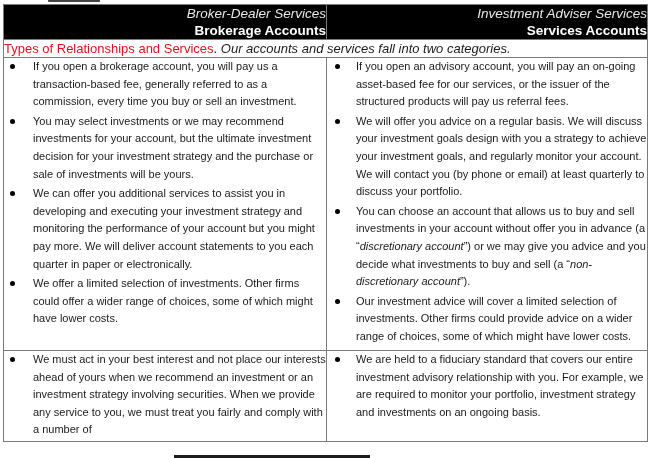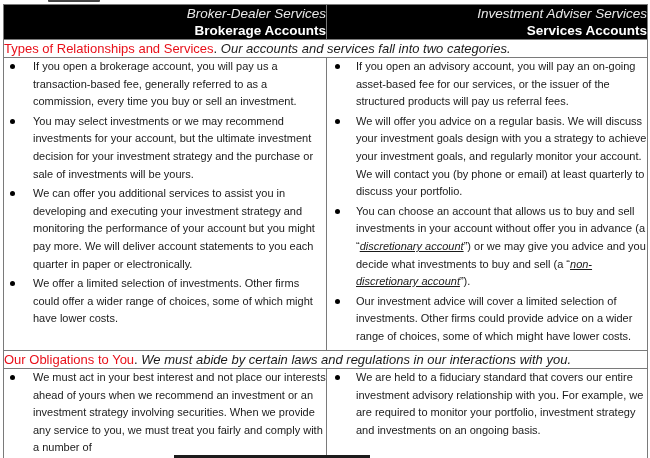--- a/index.html
+++ b/index.html
@@ -95,21 +95,21 @@
     position: absolute;
     left: 6px;
     top: 6px;
     width: 5px;
     height: 5px;
     background: #000;
     border-radius: 50%;
   }
   td.col.right ul.bul li .dot { left: 8px; }
   td.col.right ul.bul li { padding-left: 29px; }
-  .it { font-style: italic; text-decoration: underline; }
+  .it { font-style: italic; }
   .bottom-bar {
     position: absolute;
     left: 174px;
     top: 455px;
     width: 196px;
     height: 4px;
     background: #1c1c1c;
   }
 </style>
 </head>
@@ -156,25 +156,20 @@
         <ul class="bul">
           <li><span class="dot"></span><span>If you open an advisory account, you will pay an on-going asset-based fee for our services, or the issuer of the structured products will pay us referral fees.</span></li>
           <li><span class="dot"></span><span>We will offer you advice on a regular basis. We will discuss your investment goals design with you a strategy to achieve your investment goals, and regularly monitor your account. We will contact you (by phone or email) at least quarterly to discuss your portfolio.</span></li>
           <li><span class="dot"></span><span>You can choose an account that allows us to buy and sell investments in your account without offer you in advance (a “</span><span class="it">discretionary account</span><span>”) or we may give you advice and you decide what investments to buy and sell (a “</span><span class="it">non-discretionary account</span><span>”).</span></li>
           <li><span class="dot"></span><span>Our investment advice will cover a limited selection of investments. Other firms could provide advice on a wider range of choices, some of which might have lower costs.</span></li>
         </ul>
       </td>
     </tr>
 
     <tr>
-      <td class="section" colspan="2">
-        <span class="sec-title">Our Obligations to You</span><span>. </span><span class="sec-desc">We must abide by certain laws and regulations in our interactions with you.</span>
-      </td>
-    </tr>
-    <tr>
       <td class="col left">
         <ul class="bul">
           <li><span class="dot"></span><span>We must act in your best interest and not place our interests ahead of yours when we recommend an investment or an investment strategy involving securities. When we provide any service to you, we must treat you fairly and comply with a number of</span></li>
         </ul>
       </td>
       <td class="col right">
         <ul class="bul">
           <li><span class="dot"></span><span>We are held to a fiduciary standard that covers our entire investment advisory relationship with you. For example, we are required to monitor your portfolio, investment strategy and investments on an ongoing basis.</span></li>
         </ul>
       </td>

